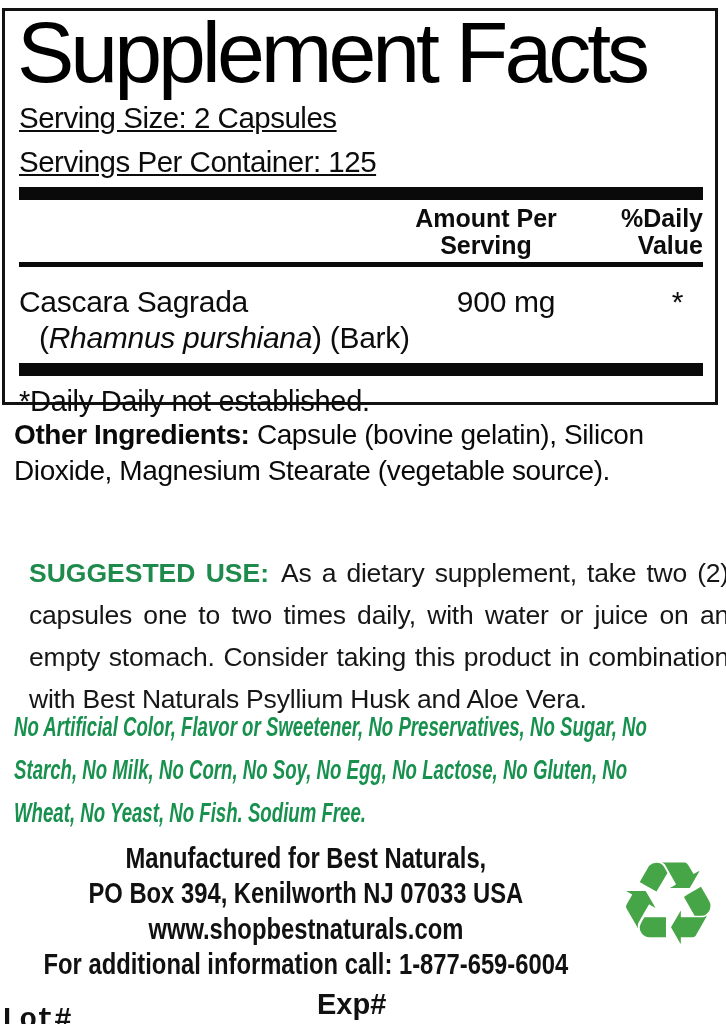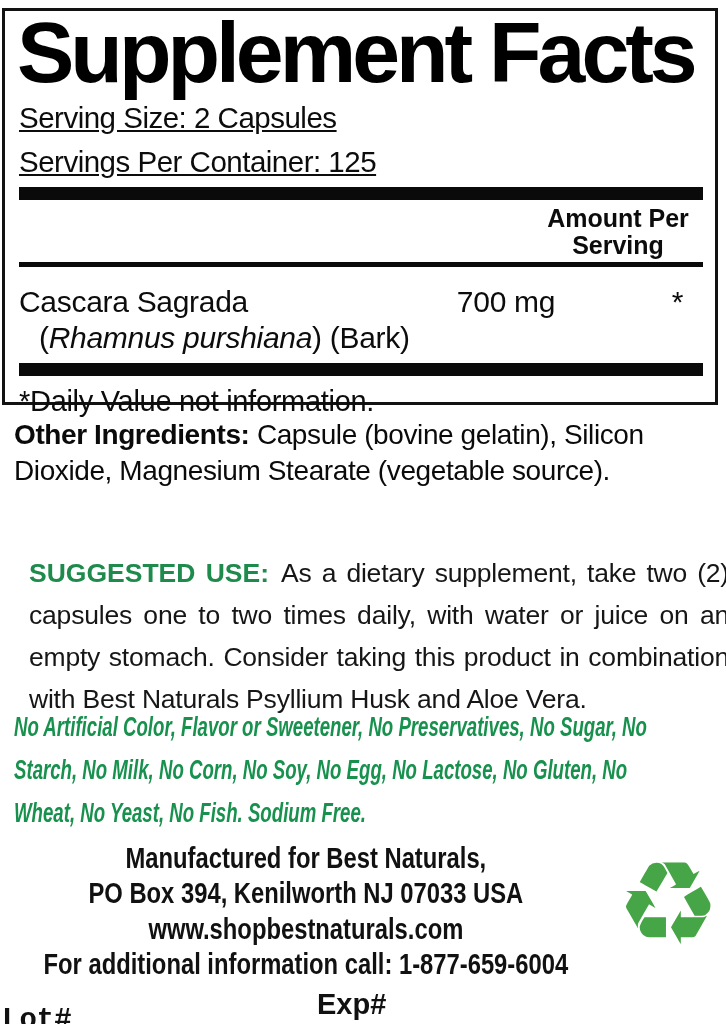--- a/index.html
+++ b/index.html
@@ -12,21 +12,21 @@
   html,body{width:726px;height:1024px;background:#ffffff;overflow:hidden;}
   body{font-family:"Liberation Sans",sans-serif;color:var(--ink);position:relative;}
 
   
   .sf-panel{
     position:absolute;left:2px;top:8px;width:716px;height:397px;
     border:3px solid #121212;background:#fff;
     padding:0 12px 0 14px;
   }
   .sf-title{
-    font-size:86px;font-weight:bold;letter-spacing:-4px;line-height:.92;
+    font-size:86px;font-weight:normal;letter-spacing:-4px;line-height:.92;
     white-space:nowrap;margin-top:2px;margin-left:-2px;color:#000;
   }
   .sf-serving{font-size:29.5px;letter-spacing:-.5px;line-height:1.18;margin-top:9px;text-decoration:underline;}
   .bar-thick{height:13px;background:#0a0a0a;margin-top:7px;}
   .bar-mid{height:5px;background:#0a0a0a;margin-top:3px;}
   .sf-cols{display:flex;margin-top:5px;font-weight:bold;font-size:25px;line-height:1.08;gap:20px;}
   .sf-cols .c-name{flex:1;}
   .c-amount{width:170px;text-align:center;}
   .c-dv{width:112px;text-align:right;}
   .sf-row{display:flex;font-size:30px;letter-spacing:-.3px;margin-top:17px;line-height:1.2;}
@@ -82,36 +82,37 @@
   <div class="sf-title">Supplement Facts</div>
 
   <div class="sf-serving">Serving Size: 2 Capsules</div>
   <div class="sf-serving">Servings Per Container: 125</div>
 
   <div class="bar-thick"></div>
 
   <div class="sf-cols">
     <div class="c-name"></div>
     <div class="c-amount">Amount Per Serving</div>
+    <div class="c-dv">%Daily Value</div>
   </div>
 
   <div class="bar-mid"></div>
 
   <div class="sf-row">
     <div class="c-name">
       <div>Cascara Sagrada</div>
       <div class="row-line2"><span>(</span><span class="botanical">Rhamnus purshiana</span><span>) (Bark)</span></div>
     </div>
-    <div class="c-amount">700 mg</div>
+    <div class="c-amount">900 mg</div>
     <div class="c-dv">*</div>
   </div>
 
   <div class="bar-thick"></div>
 
-  <div class="sf-footnote">*Daily Value not information.</div>
+  <div class="sf-footnote">*Daily Daily not established.</div>
 </div>
 
 <p class="other-ing"><span class="oi-label">Other Ingredients:</span><span> Capsule (bovine gelatin), Silicon
 Dioxide, Magnesium Stearate (vegetable source).</span></p>
 
 <p class="suggested"><span class="su-label">SUGGESTED USE:</span><span>As a dietary supplement, take two (2) capsules one to two times daily, with water or juice on an empty stomach. Consider taking this product in combination with Best Naturals Psyllium Husk and Aloe Vera.</span></p>
 
 <p class="claims">No Artificial Color, Flavor or Sweetener, No Preservatives, No Sugar, No
 Starch, No Milk, No Corn, No Soy, No Egg, No Lactose, No Gluten, No
 Wheat, No Yeast, No Fish. Sodium Free.</p>

